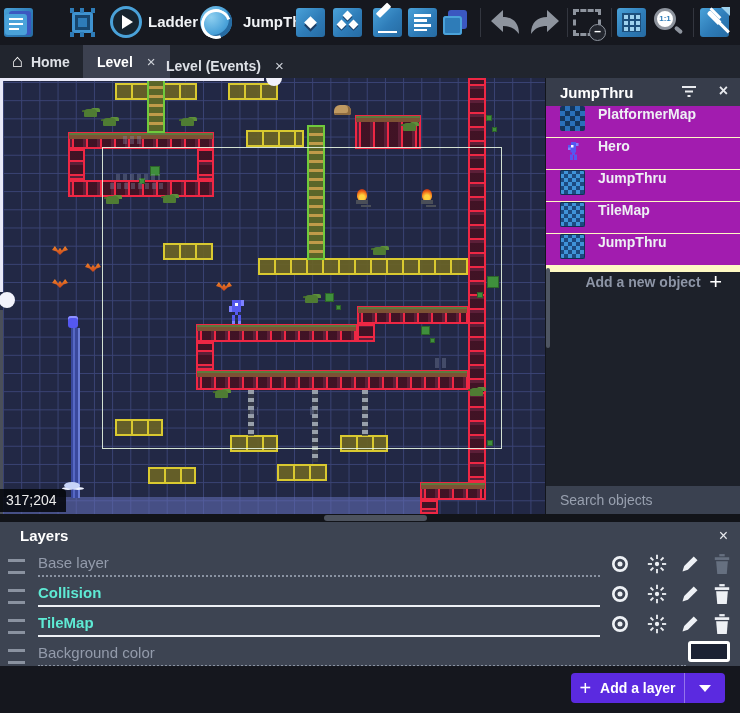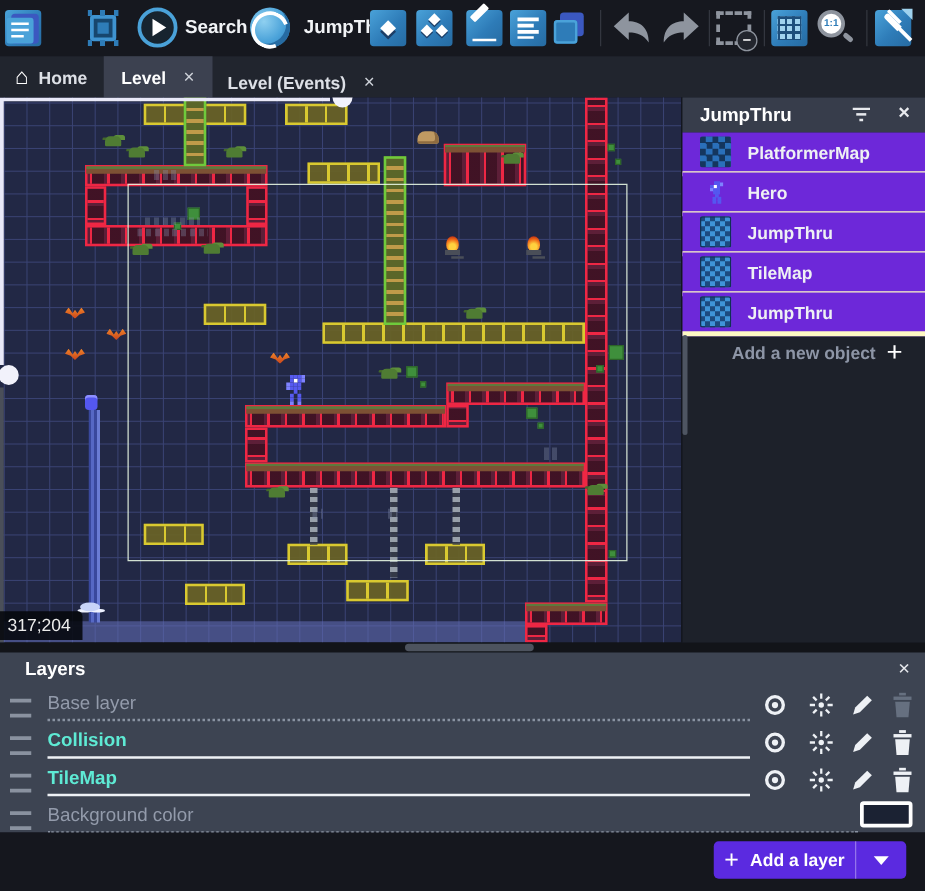--- a/index.html
+++ b/index.html
@@ -78,21 +78,21 @@
   .hero{position:absolute;width:3px;height:3px;z-index:40;}
   .coord-badge{position:absolute;left:0;bottom:2px;background:rgba(4,7,11,.88);color:#ececec;font-size:14px;padding:3px 9px 4px 6px;border-top-right-radius:4px;z-index:60;}
   .sb{z-index:50;}
   
   #hstrip{position:absolute;left:0;top:514px;width:740px;height:8px;background:#121419;}
   #hthumb{position:absolute;left:324px;top:1px;width:103px;height:6px;background:#4d535e;border-radius:3px;}
   
   #objects{position:absolute;left:545px;top:78px;width:195px;height:436px;background:#1d212a;border-left:1px solid #12151c;box-sizing:border-box;}
   #objects .hdr{position:absolute;left:0;top:0;right:0;height:28px;background:#373d4b;display:flex;align-items:center;color:#fff;font-size:15px;font-weight:bold;padding-left:14px;box-sizing:border-box;}
   .hdr-ico{position:absolute;color:#e8eaee;}
-  .obj-row{position:absolute;left:0;right:0;height:31px;background:#6d28d9;display:flex;align-items:center;border-bottom:4px solid #fef9c3;}
+  .obj-row{position:absolute;left:0;right:0;height:31px;background:#a21caf;display:flex;align-items:flex-start;border-bottom:7px solid #fef9c3;}
   .obj-ico{width:25px;height:25px;margin-left:14px;border-radius:2px;}
   .obj-ico.tilemap-dark{background:repeating-conic-gradient(#2a70ba 0% 25%,#14365e 25% 50%) 0 0/10px 10px;}
   .obj-ico.tilemap-light{background:repeating-conic-gradient(#3f93d8 0% 25%,#1c4a80 25% 50%) 0 0/8px 8px;box-shadow:inset 0 0 0 1px #123055;}
   .obj-ico.hero-mini{background:none;position:relative;}
   .obj-ico.hero-mini:before{content:"";position:absolute;left:8px;top:4px;width:2.5px;height:2.5px;background:transparent;box-shadow:2.5px 0 #5457f0,5px 0 #5457f0,0 2.5px #5457f0,2.5px 2.5px #fff,5px 2.5px #5457f0,7.5px 1px #7e82ff,2.5px 5px #5457f0,5px 5px #5457f0,0 5px #7e82ff,2.5px 7.5px #5457f0,5px 7.5px #5457f0,4px 10px #5457f0,2px 12.5px #5457f0,6px 12.5px #5457f0,2px 15px #5457f0,6px 15px #5457f0;}
   .obj-label{margin-left:13px;color:#eef0f4;font-size:14px;font-weight:bold;}
   .add-obj{position:absolute;left:0;right:0;top:188px;height:31px;display:flex;align-items:center;justify-content:center;color:#8d95a6;font-size:14px;font-weight:bold;}
   .add-obj .plus{position:absolute;right:18px;color:#fff;font-size:22px;font-weight:normal;}
   #obj-scroll{position:absolute;left:0;top:190px;width:4px;height:80px;background:#4e5562;border-radius:2px;}
   #searchbar{position:absolute;left:0;bottom:0;right:0;height:28px;background:#3a4150;display:flex;align-items:center;}
@@ -125,21 +125,21 @@
 </style>
 </head>
 <body>
 
 <div id="toolbar">
   <div class="tbsq pages" style="left:4px"></div>
   <div class="tbsq debug" style="left:68px;background:none"></div>
   <div class="circle-ico playo" style="left:110px">
       <i></i>
     </div>
-  <div class="tb-label" style="left:148px">Search</div>
+  <div class="tb-label" style="left:148px">Ladder</div>
   <div class="circle-ico globo" style="left:200px"></div>
   <div class="tb-label" style="left:243px">JumpThru</div>
   <div class="tbsq" style="left:296px">
       <span class="gcube"></span>
     </div>
   <div class="tbsq" style="left:333px">
       <span class="gcubes">
         <i></i>
         <i></i>
         <i></i>
@@ -181,21 +181,21 @@
 
 <div id="tabbar">
   <div class="tab" style="left:0;padding:0 12px">
     <span class="home-glyph">⌂</span>
     <span>Home</span>
   </div>
   <div class="tab active" style="left:83px;padding:0 14px">
     <span>Level</span>
     <span class="x">×</span>
   </div>
-  <div class="tab" style="left:168px;padding:4px 14px">
+  <div class="tab" style="left:152px;padding:4px 14px">
     <span>Level (Events)</span>
     <span class="x">×</span>
   </div>
 </div>
 
 <div id="canvas">
 
   <div class="coord-badge">317;204</div>
 <div class="ground" style="left: 0px; top: 419px; width: 420px; height: 17px;"></div>
     <div class="brick h dirt" style="left: 68px; top: 54px; width: 146px; height: 17px;"></div>
@@ -308,20 +308,24 @@
       <div class="obj-row" style="top: 156px;">
         <div class="obj-ico tilemap-light" style=""></div>
         <span class="obj-label">JumpThru</span>
       </div>
     </div>
   <div class="add-obj">
     <span>Add a new object</span>
     <span class="plus">+</span>
   </div>
   <div id="obj-scroll"></div>
+  <div id="searchbar">
+    <input type="text" placeholder="Search objects" style="">
+
+  </div>
 </div>
 
 <div id="layers">
   <div class="hdr">
     <span>Layers</span>
     <span class="x">×</span>
   </div>
   <div id="layer-rows">
       <div class="layer-row" style="top: 27px;">
         <div class="lr-handle" style=""></div>

